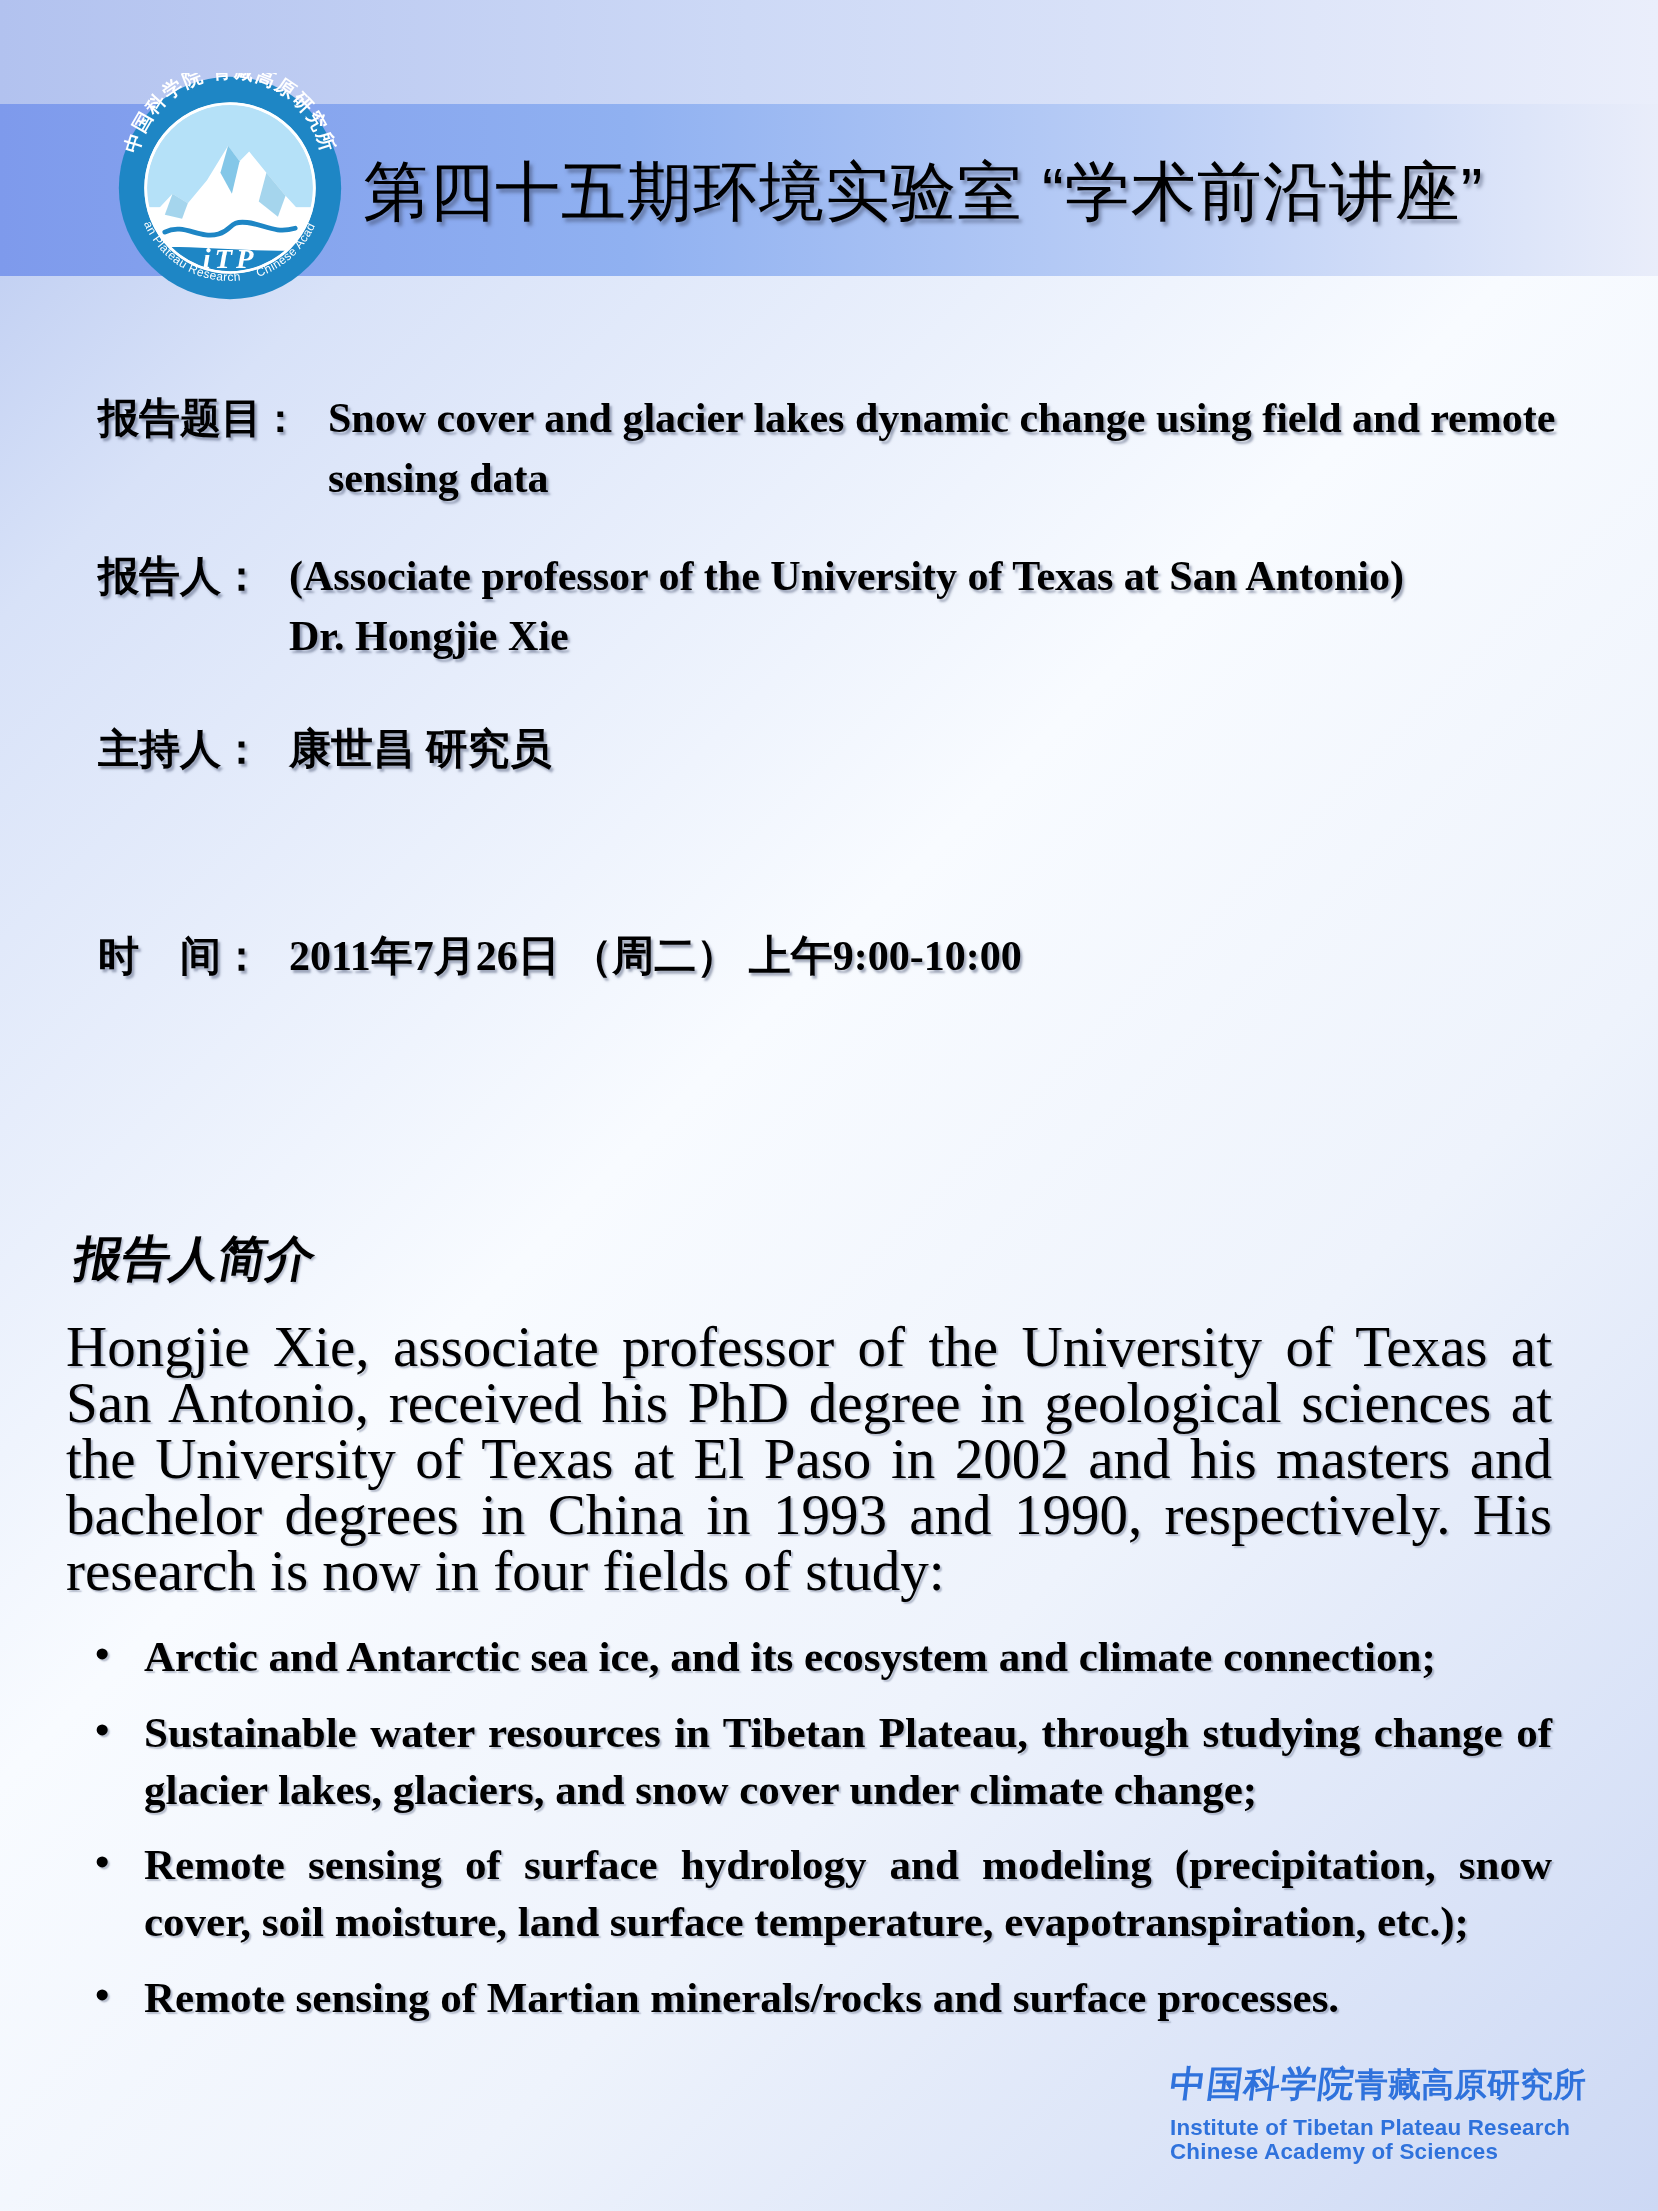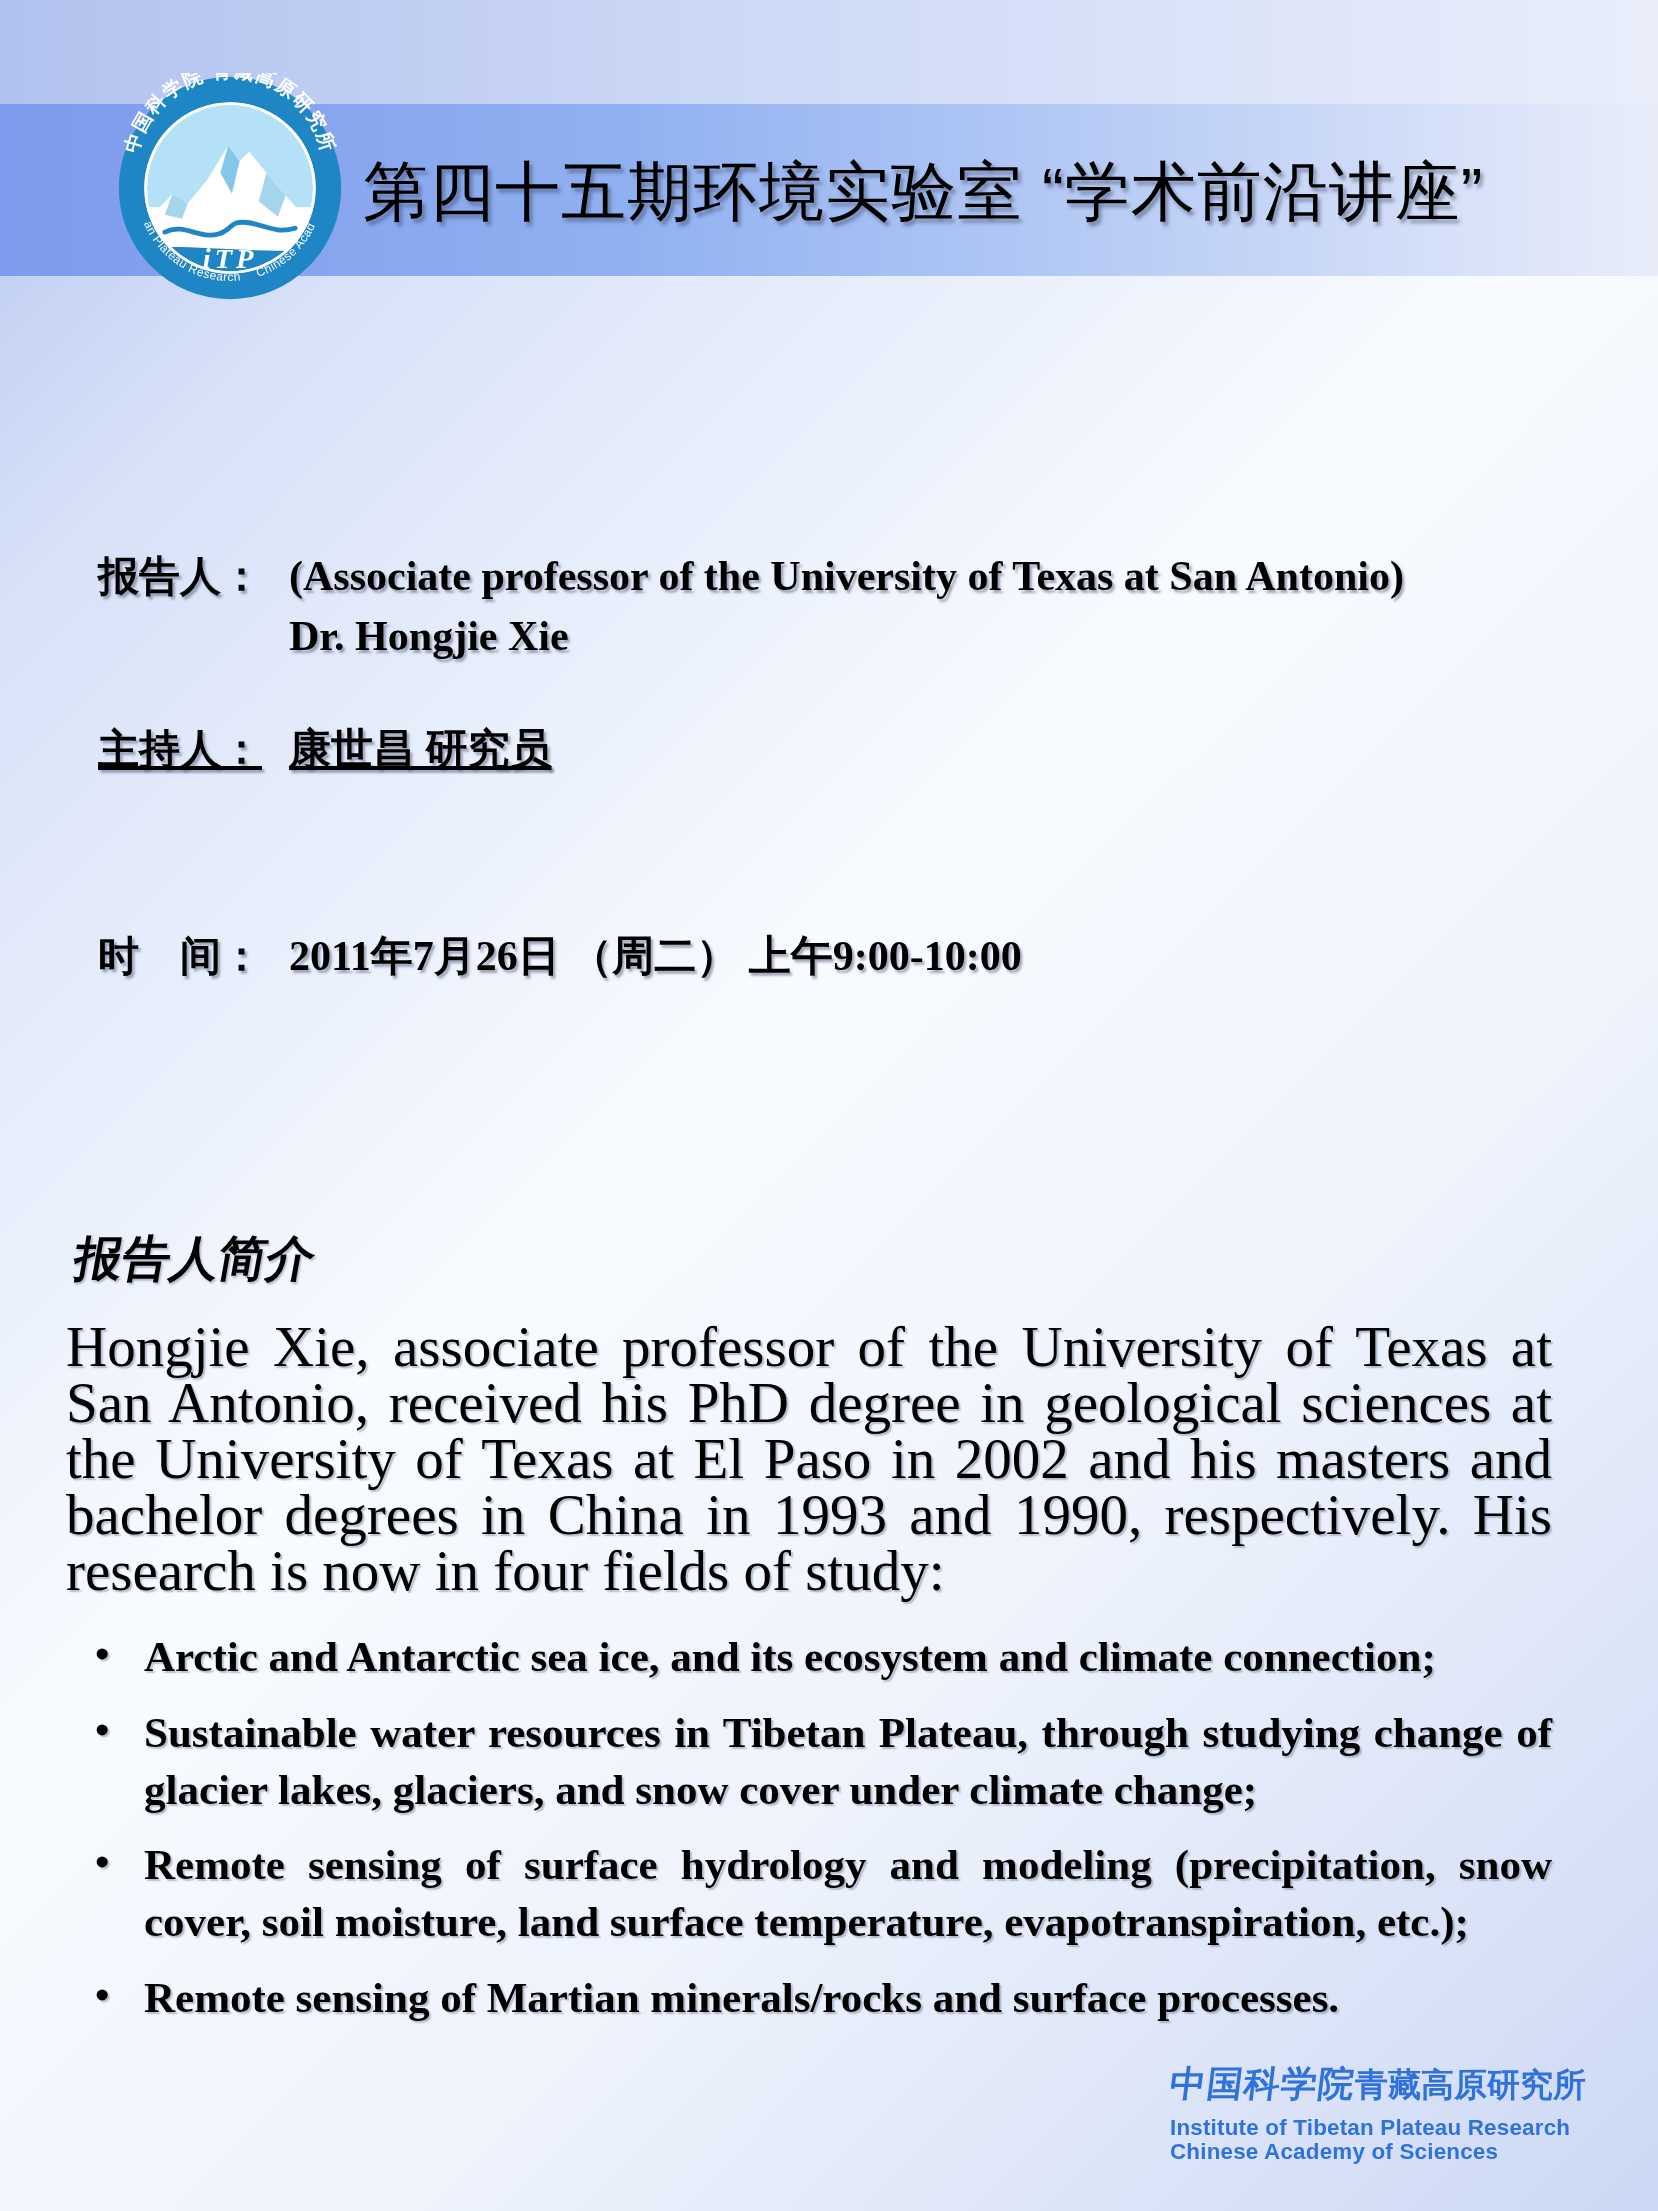--- a/index.html
+++ b/index.html
@@ -38,21 +38,21 @@
     font-family:"Liberation Serif","DejaVu Serif",serif;
     font-weight:bold;font-size:42px;line-height:60px;
     text-shadow:2.4px 2.9px 2.4px rgba(90,100,130,0.55);
   }
   .val-cjk{
     font-family:"Liberation Sans","DejaVu Sans",sans-serif;
     font-size:41px;
   }
   #row-topic{top:388px;}
   #row-speaker{top:546px;}
-  #row-host{top:719px;text-decoration:underline;}
+  #row-host{top:719px;}
   #row-venue{top:824px;}
   #row-time{top:926px;}
   
   .bio{position:absolute;left:66px;top:1231px;width:1486px;color:#000;}
   .bio-heading{
     display:inline-block;
     font-family:"Liberation Serif","DejaVu Serif",serif;
     font-size:48px;font-weight:bold;line-height:55px;
     transform:skewX(-10deg);transform-origin:left bottom;
     margin:0 0 33px 3.9px;
@@ -127,20 +127,27 @@
     <text font-size="12.5" fill="#ffffff" letter-spacing="0.5" font-family="Liberation Sans, DejaVu Sans, sans-serif">
       <textPath href="#arcBottom" startOffset="50%" text-anchor="middle">
         <tspan>Institute of Tibetan Plateau Research</tspan>
         <tspan dx="14">Chinese Academy of Sciences</tspan>
       </textPath>
     </text>
   </svg>
 
   <div class="main-title">第四十五期环境实验室 “学术前沿讲座”</div>
 
+  <div class="row" id="row-topic">
+    <div class="lbl lbl-topic">报告题目 :</div>
+    <div class="val">
+      <div>Snow cover and glacier lakes dynamic change using field and remote</div>
+      <div>sensing data</div>
+    </div>
+  </div>
 
   <div class="row" id="row-speaker">
     <div class="lbl lbl-std">报告人：</div>
     <div class="val">
       <div>(Associate professor of the University of Texas at San Antonio)</div>
       <div>Dr. Hongjie Xie</div>
     </div>
   </div>
 
   <div class="row" id="row-host">

